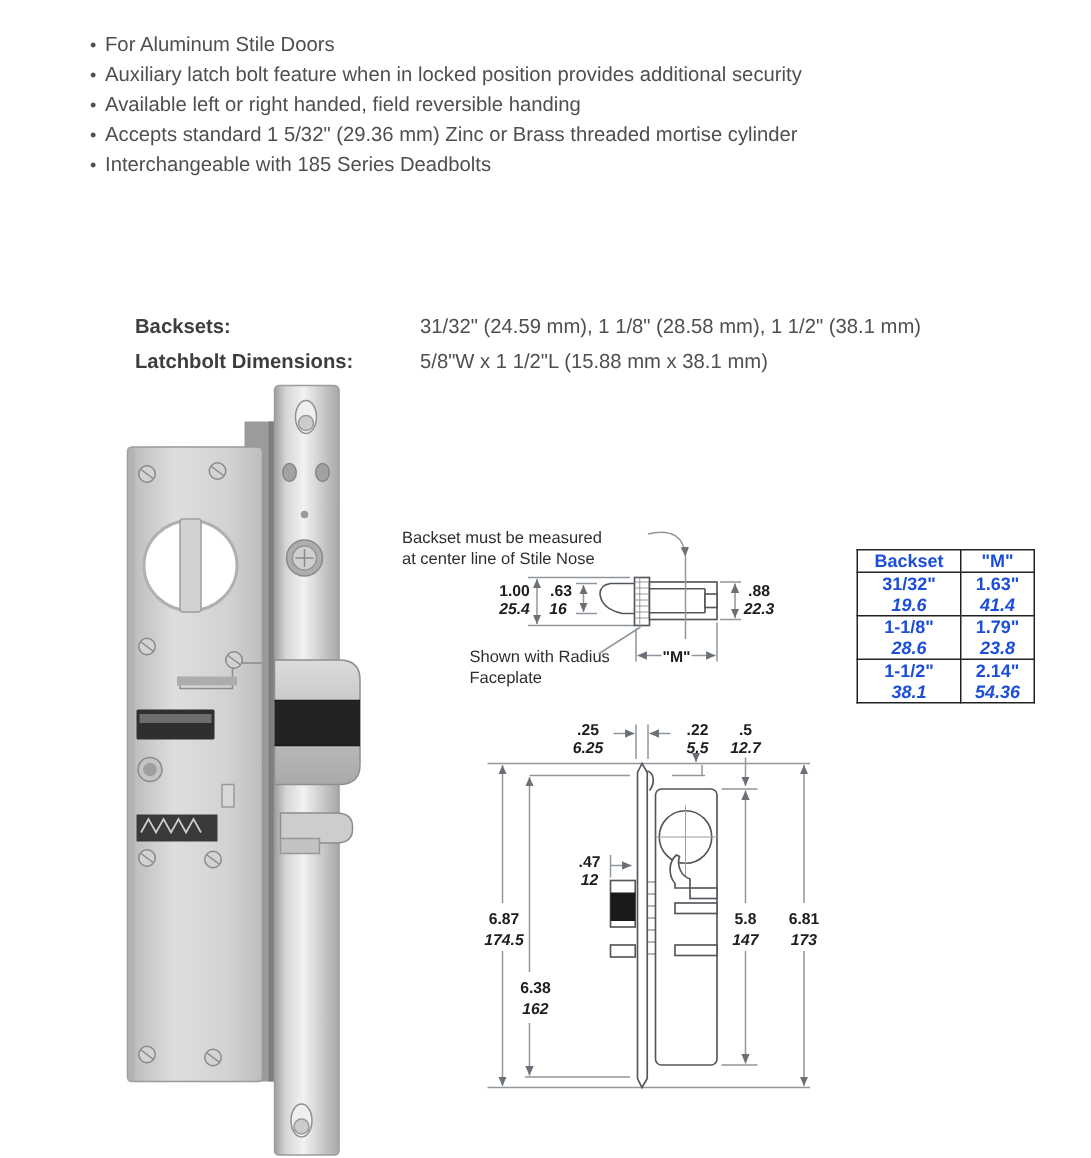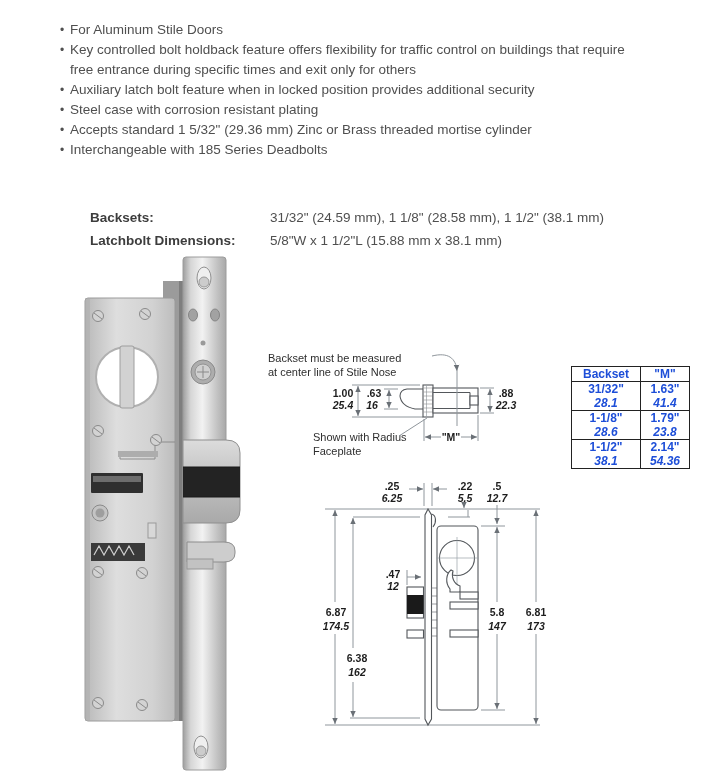--- a/index.html
+++ b/index.html
@@ -4,21 +4,21 @@
 <style>
   html,body{margin:0;padding:0;background:#ffffff;}
   body{width:727px;height:772px;position:relative;font-family:"Liberation Sans",sans-serif;overflow:hidden;}
 
   
   .features{position:absolute;left:45px;top:4px;margin:16px;padding:0;list-style:none;}
   .features li{position:relative;max-width:556px;padding-left:9px;font-size:13.5px;line-height:20px;color:#4f4f4f;}
   .features li::before{content:"•";position:absolute;left:-1px;top:0;font-size:12px;color:#4f4f4f;}
 
   
-  .specs{position:absolute;left:90px;top:206px;display:grid;grid-template-columns:180px auto;column-gap:0;font-size:13.5px;line-height:23px;}
+  .specs{position:absolute;left:90px;top:206px;display:grid;grid-template-columns:180px auto;column-gap:10px;font-size:13.5px;line-height:23px;}
   .specs .lbl{font-weight:700;color:#3d3d3d;}
   .specs .val{color:#4f4f4f;}
 
   
   svg text{font-family:"Liberation Sans",sans-serif;}
   .t-dim{font-size:10.5px;font-weight:700;fill:#1d1d1d;}
   .t-dim-i{font-size:10.5px;font-weight:700;font-style:italic;fill:#1d1d1d;}
   .t-note{font-size:11px;fill:#2e2e2e;}
   .ln-dim{stroke:#8f969c;stroke-width:1;fill:none;}
   .ln-part{stroke:#53575b;stroke-width:1.1;fill:#ffffff;}
@@ -37,23 +37,22 @@
   .btable td{height:24px;}
   .btable .c1{width:64px;}
   .btable .c2{width:44px;}
   .mm{font-style:italic;}
 </style>
 </head>
 <body>
 
 <ul class="features">
   <li>For Aluminum Stile Doors</li>
-  <li>Key controlled bolt holdback feature offers flexibility for traffic control on buildings that require free entrance during specific times and exit only for others</li>
   <li>Auxiliary latch bolt feature when in locked position provides additional security</li>
-  <li>Steel case with corrosion resistant plating</li>
+  <li>Available left or right handed, field reversible handing</li>
   <li>Accepts standard 1 5/32" (29.36 mm) Zinc or Brass threaded mortise cylinder</li>
   <li>Interchangeable with 185 Series Deadbolts</li>
 </ul>
 
 <div class="specs">
   <span class="lbl">Backsets:</span>
   <span class="val">31/32" (24.59 mm), 1 1/8" (28.58 mm), 1 1/2" (38.1 mm)</span>
   <span class="lbl">Latchbolt Dimensions:</span>
   <span class="val">5/8"W x 1 1/2"L (15.88 mm x 38.1 mm)</span>
 </div>
@@ -319,21 +318,21 @@
 
 <table class="btable">
   <tbody>
       <tr>
     <th class="c1">Backset</th>
     <th class="c2">"M"</th>
   </tr>
   <tr>
     <td>
           <div>31/32"</div>
-          <div class="mm">28.1</div>
+          <div class="mm">19.6</div>
         </td>
     <td>
           <div>1.63"</div>
           <div class="mm">41.4</div>
         </td>
   </tr>
   <tr>
     <td>
           <div>1-1/8"</div>
           <div class="mm">28.6</div>

